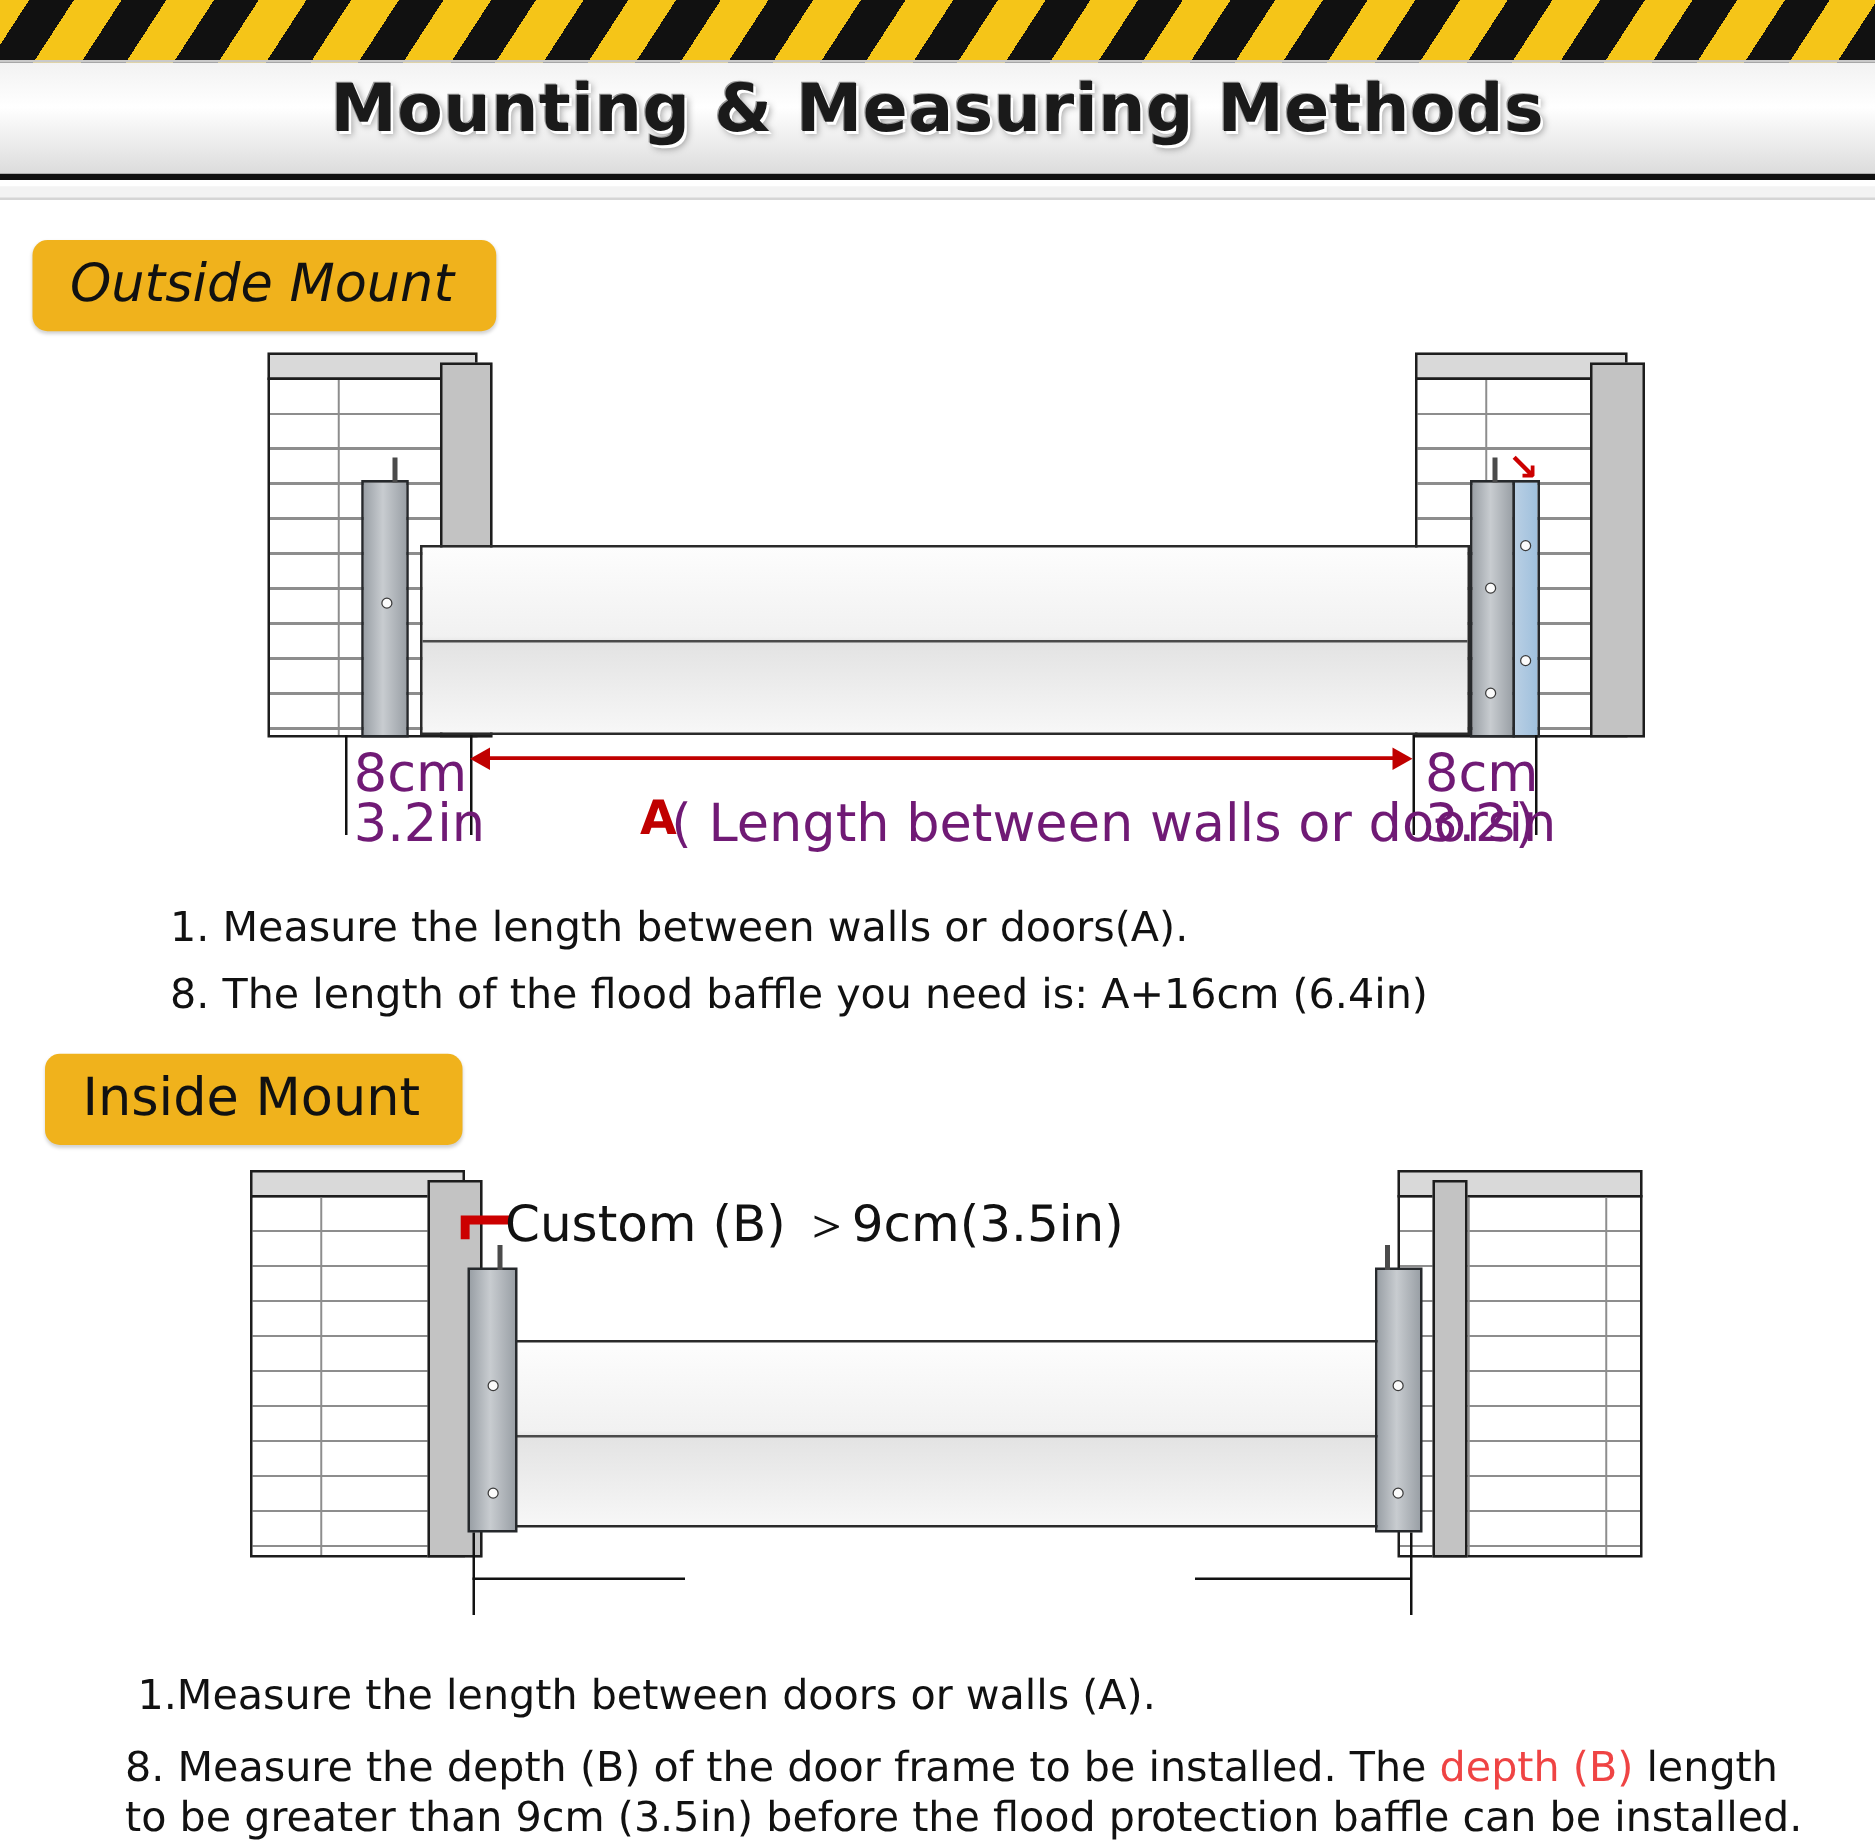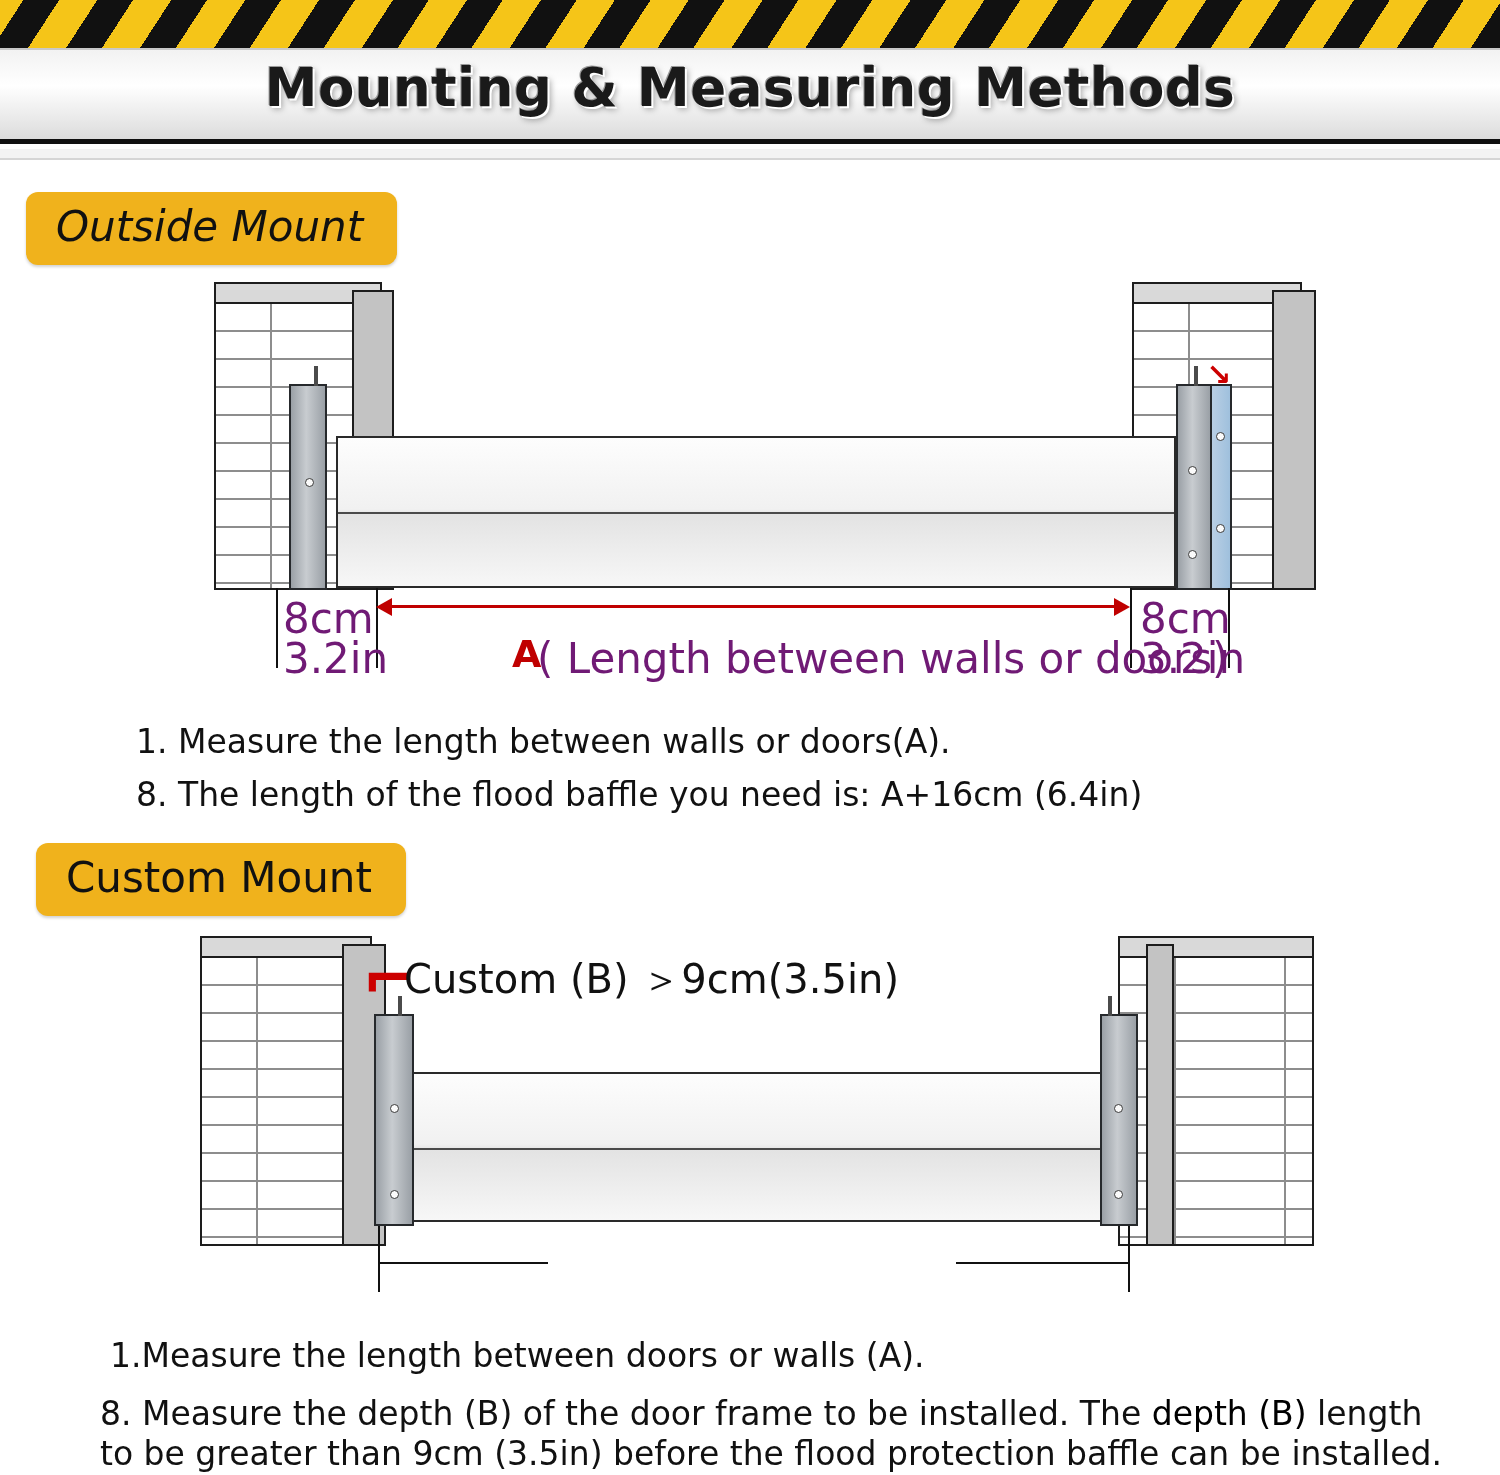--- a/index.html
+++ b/index.html
@@ -214,21 +214,21 @@
     font-weight: bold;
     font-size: 46px;
     line-height: 1;
   }
   .bottom-note {
     position: absolute;
     font-size: 33px;
     color: #111;
     white-space: nowrap;
   }
-  .hl-depth { color: #000000; }
+  .hl-depth { color: #ef4444; }
 </style>
 </head>
 <body>
 
 <div class="banner">
   <div class="hazard-strip"></div>
   <div class="banner-plate"></div>
   <div class="banner-title">Mounting &amp; Measuring Methods</div>
   <div class="banner-base"></div>
 </div>
@@ -276,21 +276,21 @@
 <div class="txt" style="left:283px; top:634px;">3.2in</div>
 <div class="txt" style="left:1140px; top:594px;">8cm</div>
 <div class="txt" style="left:1140px; top:634px;">3.2in</div>
 
 <div class="label-A" style="left:512px; top:632px;">A</div>
 <div class="txt" style="left:537px; top:634px;">( Length between walls or doors)</div>
 
 <div class="steps" style="left:136px; top:722px;">1. Measure the length between walls or doors(A).</div>
 <div class="steps" style="left:136px; top:775px;">8. The length of the flood baffle you need is: A+16cm (6.4in)</div>
 
-<div class="tag" id="tag-inside">Custom Mount</div>
+<div class="tag" id="tag-inside">Inside Mount</div>
 
 <div class="wall-top" style="left:200px; top:936px; width:172px; height:22px;"></div>
 <div class="wall" style="left:200px; top:956px; width:172px; height:290px;">
     <div class="bricks"></div>
   </div>
 <div class="wall-side" style="left:342px; top:944px; width:44px; height:302px;"></div>
 
 <div class="wall-top" style="left:1118px; top:936px; width:196px; height:22px;"></div>
 <div class="wall" style="left:1118px; top:956px; width:196px; height:290px;">
     <div class="bricks"></div>

